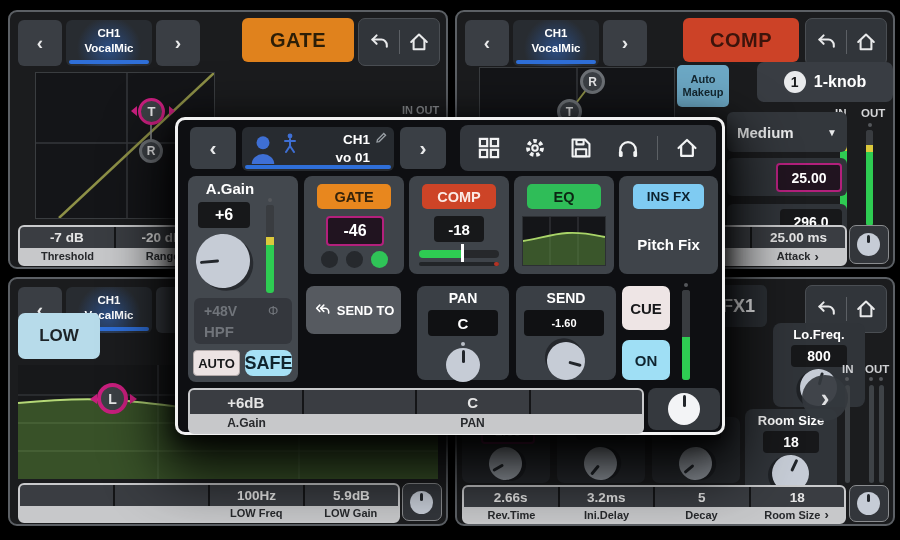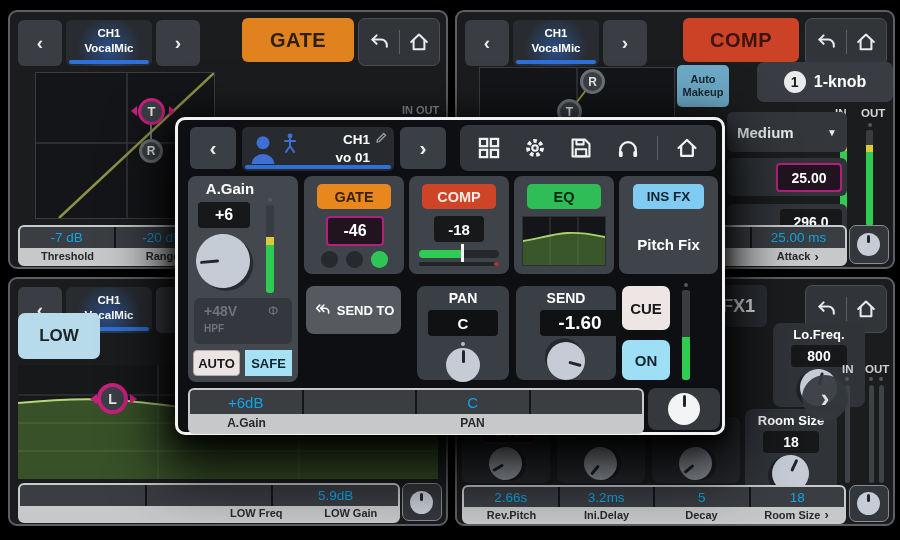--- a/index.html
+++ b/index.html
@@ -14,21 +14,21 @@
         background-image:radial-gradient(circle at 50% 62%, rgba(47,111,216,0.5), rgba(47,111,216,0) 62%);}
   .chan::after{content:'';position:absolute;left:3px;right:3px;bottom:2px;height:4px;background:#2f6fd8;border-radius:2px;}
   .titlebtn{position:absolute;border-radius:6px;display:flex;align-items:center;justify-content:center;
             font-weight:bold;font-size:20px;letter-spacing:0.5px;}
   .hdr-right{position:absolute;background:#31353a;border:1px solid #4a4e53;border-radius:7px;
              display:flex;align-items:center;justify-content:space-evenly;}
   .hsep{width:1px;height:24px;background:#5c6065;}
   .parambar{position:absolute;border:2px solid #c9cacc;border-radius:6px;overflow:hidden;
             display:flex;flex-direction:column;background:#c7c8ca;}
   .pb-values{display:flex;background:#3a3d42;flex:1.35;}
-  .pb-cell{flex:1;display:flex;align-items:center;justify-content:center;color:#0ea5e9;font-weight:normal;
+  .pb-cell{flex:1;display:flex;align-items:center;justify-content:center;color:#e5e5e5;font-weight:bold;
            font-size:13.5px;border-right:2px solid #141517;}
   .pb-cell:last-child{border-right:none;}
   .pb-labels{display:flex;background:#c7c8ca;flex:1;}
   .pb-lcell{flex:1;display:flex;align-items:center;justify-content:center;color:#27292c;font-weight:bold;font-size:11px;}
   .pb-chev{margin-left:4px;font-size:13px;color:#27292c;}
   .knobbox{position:absolute;background:#33363b;border:1.5px solid #8a8c8f;border-radius:7px;}
   .knob{position:absolute;border-radius:50%;background:#c6ccd6;box-shadow:-3px 3px 0 0 rgba(18,20,24,0.55);}
   .knob::after{content:'';position:absolute;left:calc(50% - 1.5px);top:7%;width:3px;height:36%;
                background:#22262b;border-radius:2px;}
   .knob.white{background:#f3f4f6;}
@@ -243,20 +243,21 @@
     <div class="tri" style="left:72px;top:29px;border-right:7px solid #c91f7e;"></div>
     <div class="tri" style="left:112px;top:29px;border-left:7px solid #c91f7e;"></div>
     <div class="marker" style="left:79px;top:18px;width:31px;height:31px;border:4px solid #c91f7e;font-size:14px;">
         <span>L</span>
       </div>
   </div>
   <div class="parambar" style="left:8px;top:204px;width:378px;height:36px;">
     <div class="pb-values">
       <div class="pb-cell"></div>
       <div class="pb-cell"></div>
+      <div class="pb-cell">100Hz</div>
       <div class="pb-cell">5.9dB</div>
     </div>
     <div class="pb-labels">
       <div class="pb-lcell"></div>
       <div class="pb-lcell"></div>
       <div class="pb-lcell">LOW Freq</div>
       <div class="pb-lcell">LOW Gain</div>
     </div>
   </div>
   <div class="knobbox" style="left:392px;top:204px;width:38px;height:36px;">
@@ -319,21 +320,21 @@
   </div>
 
   <div class="parambar" style="left:5px;top:206px;width:380px;height:35px;">
     <div class="pb-values">
       <div class="pb-cell">2.66s</div>
       <div class="pb-cell">3.2ms</div>
       <div class="pb-cell">5</div>
       <div class="pb-cell">18</div>
     </div>
     <div class="pb-labels">
-      <div class="pb-lcell">Rev.Pitch</div>
+      <div class="pb-lcell">Rev.Time</div>
       <div class="pb-lcell">Ini.Delay</div>
       <div class="pb-lcell">Decay</div>
       <div class="pb-lcell">
           <span>Room Size</span>
           <span class="pb-chev">›</span>
         </div>
     </div>
   </div>
   <div class="knobbox" style="left:392px;top:206px;width:38px;height:35px;">
     <div class="knob noshadow" style="left:7px;top:6px;width:23px;height:23px;"></div>
@@ -414,26 +415,26 @@
     <div class="knob" style="left:8px;top:58px;width:54px;height:54px;transform:rotate(-95deg);"></div>
     <div class="dot" style="left:80px;top:22px;width:4px;height:4px;"></div>
     <div class="meter" style="left:78px;top:29px;width:8px;height:88px;">
       <div class="mseg" style="flex:36;background:#393c40;"></div>
         <div class="mseg" style="flex:9;background:#dcc93c;"></div>
         <div class="mseg" style="flex:55;background:#2ecc52;"></div>
     </div>
     <div class="abs" style="left:6px;top:122px;width:98px;height:46px;background:#34373d;border-radius:6px;">
       <span class="lbl" style="left:10px;top:5px;font-size:14px;color:#70747a;">+48V</span>
       <span class="lbl" style="left:74px;top:5px;font-size:13px;color:#70747a;font-weight:normal;">Φ</span>
-      <span class="lbl" style="left:10px;top:25px;font-size:10px;color:#70747a;">HPF</span>
+      <span class="lbl" style="left:10px;top:25px;font-size:15px;color:#70747a;">HPF</span>
     </div>
     <div class="tag" style="left:5px;top:174px;width:47px;height:26px;background:#ece3e3;border:1px solid #b2a9a9;border-radius:4px;color:#17181a;font-size:13px;box-sizing:border-box;">
         <span>AUTO</span>
       </div>
-    <div class="tag" style="left:57px;top:174px;width:47px;height:26px;background:#a6e1f6;border-radius:0;color:#10242e;font-size:13px;">
+    <div class="tag" style="left:57px;top:174px;width:47px;height:26px;background:#a6e1f6;border-radius:8px;color:#10242e;font-size:18px;">
         <span>SAFE</span>
       </div>
   </div>
 
   <div class="obox" style="left:126px;top:56px;width:100px;height:98px;">
     <div class="tag" style="left:13px;top:8px;width:74px;height:25px;background:#e8871e;color:#35230a;font-size:14.5px;">
         <span>GATE</span>
       </div>
     <div class="vbox magenta" style="left:22px;top:40px;width:54px;height:26px;font-size:16px;">-46</div>
     <div class="dot" style="left:17px;top:75px;width:17px;height:17px;background:#26292d;"></div>
@@ -485,21 +486,21 @@
     <span>SEND TO</span>
   </div>
   <div class="obox" style="left:239px;top:166px;width:92px;height:94px;background:#3a3f45;">
     <div class="lbl" style="left:0;right:0;top:4px;text-align:center;font-size:14px;">PAN</div>
     <div class="vbox" style="left:11px;top:24px;width:70px;height:26px;font-size:15px;background:#101113;">C</div>
     <div class="dot" style="left:44px;top:56px;width:4px;height:4px;background:#b9bec7;"></div>
     <div class="knob noshadow" style="left:29px;top:62px;width:34px;height:34px;"></div>
   </div>
   <div class="obox" style="left:338px;top:166px;width:100px;height:94px;background:#3a3f45;">
     <div class="lbl" style="left:0;right:0;top:4px;text-align:center;font-size:14px;">SEND</div>
-    <div class="vbox" style="left:24px;top:24px;width:80px;height:26px;font-size:19px;background:#101113;">-1.60</div>
+    <div class="vbox" style="left:8px;top:24px;width:80px;height:26px;font-size:11px;background:#101113;">-1.60</div>
     <div class="knob" style="left:31px;top:56px;width:38px;height:38px;transform:rotate(105deg);"></div>
   </div>
   <div class="tag" style="left:444px;top:166px;width:48px;height:44px;background:#eee5e5;border-radius:7px;color:#17181a;font-size:15px;">
       <span>CUE</span>
     </div>
   <div class="tag" style="left:444px;top:220px;width:48px;height:40px;background:#9fdff5;border-radius:7px;color:#102530;font-size:15px;justify-content:center;">
       <span>ON</span>
     </div>
   <div class="dot" style="left:506px;top:163px;width:4px;height:4px;"></div>
   <div class="meter" style="left:504px;top:170px;width:8px;height:90px;">

